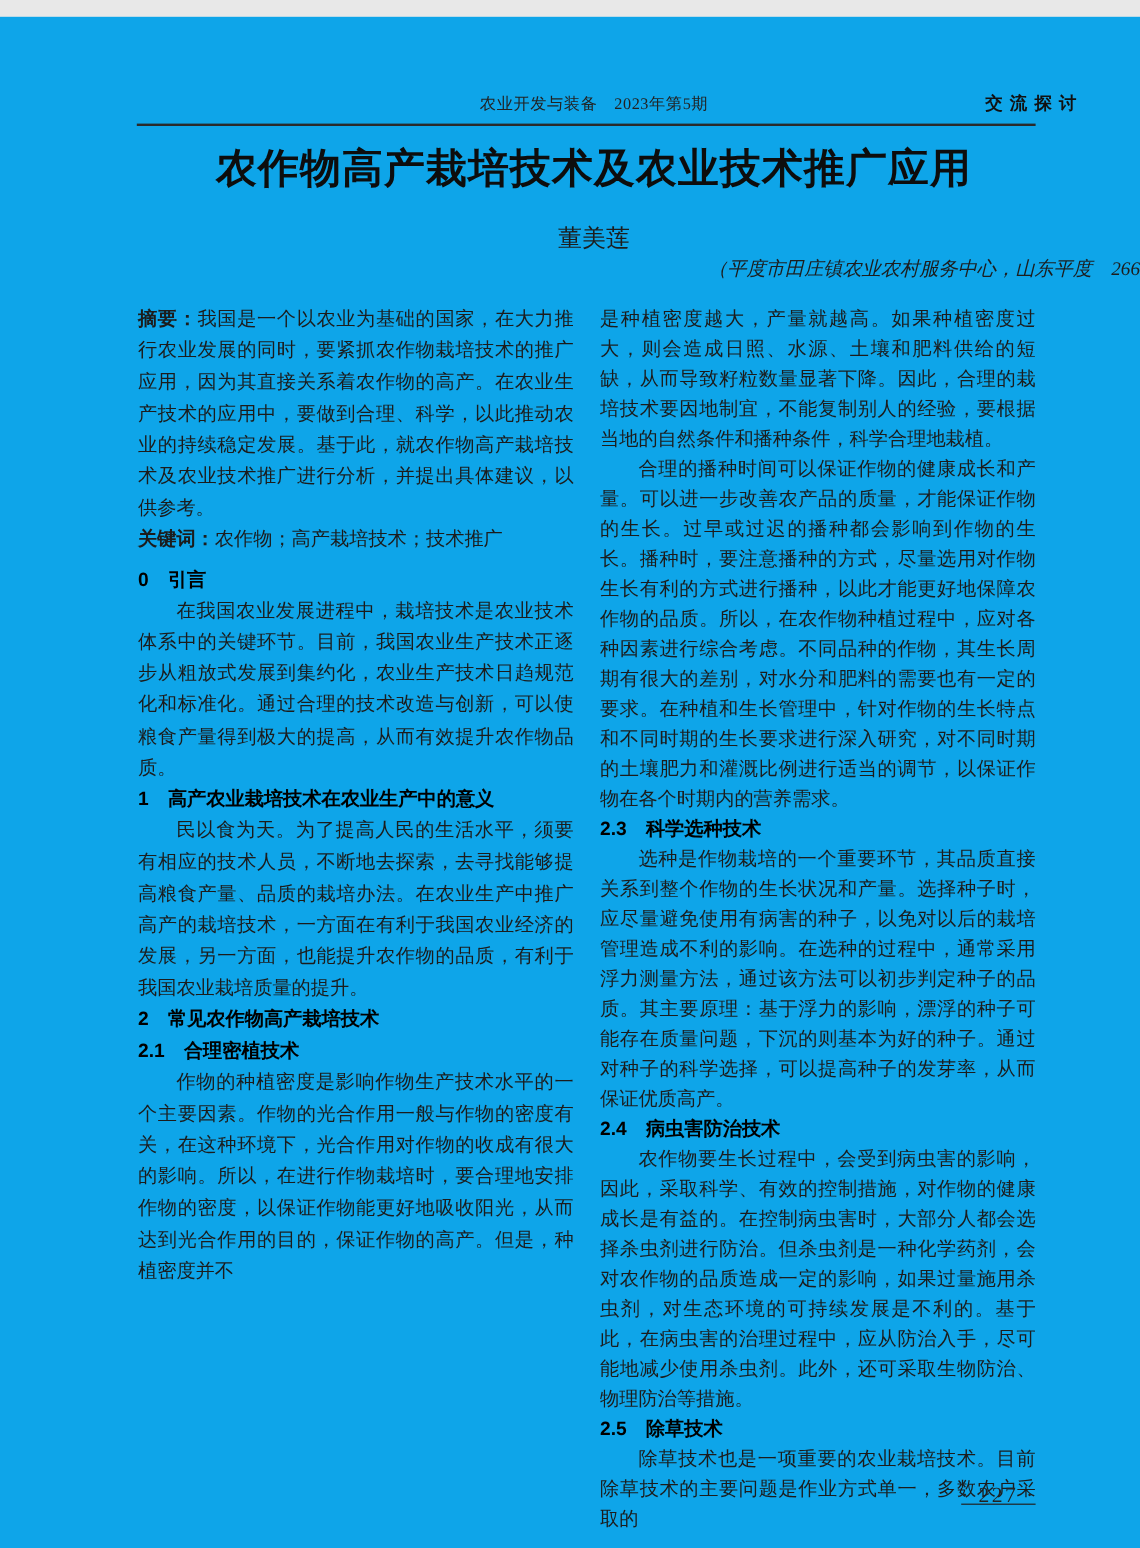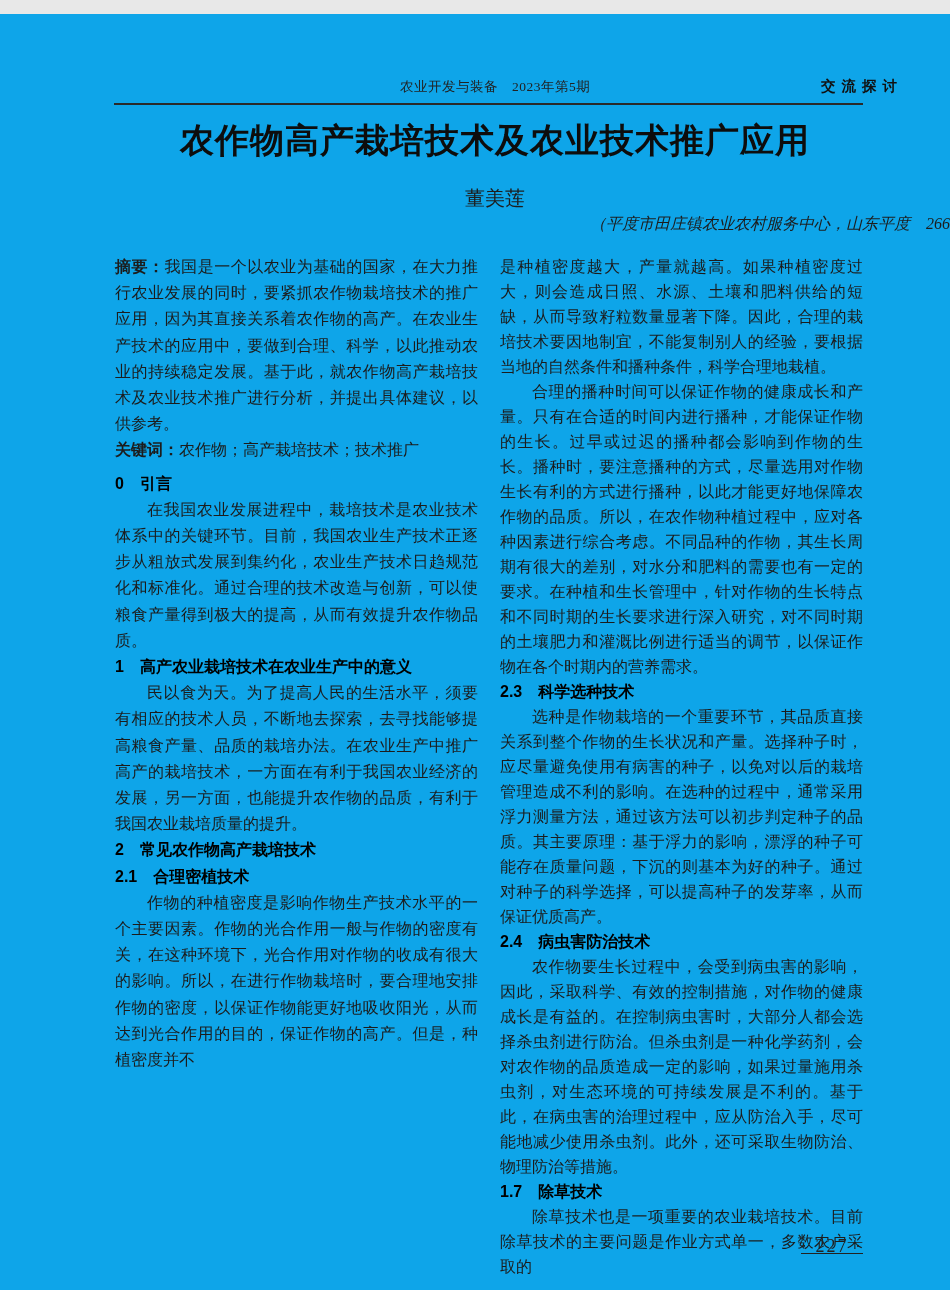--- a/index.html
+++ b/index.html
@@ -141,30 +141,30 @@
     <h3 class="subsec-heading">2.1　合理密植技术</h3>
 
     <p class="indent">作物的种植密度是影响作物生产技术水平的一个主要因素。作物的光合作用一般与作物的密度有关，在这种环境下，光合作用对作物的收成有很大的影响。所以，在进行作物栽培时，要合理地安排作物的密度，以保证作物能更好地吸收阳光，从而达到光合作用的目的，保证作物的高产。但是，种植密度并不</p>
   </div>
 
   <div class="col col-right">
 
     <p>是种植密度越大，产量就越高。如果种植密度过大，则会造成日照、水源、土壤和肥料供给的短缺，从而导致籽粒数量显著下降。因此，合理的栽培技术要因地制宜，不能复制别人的经验，要根据当地的自然条件和播种条件，科学合理地栽植。</p>
 
 
-    <p class="indent">合理的播种时间可以保证作物的健康成长和产量。只有在合适的时间内进行播种，才能保证作物的生长。过早或过迟的播种都会影响到作物的生长。播种时，要注意播种的方式，尽量选用对作物生长有利的方式进行播种，以此才能更好地保障农作物的品质。所以，在农作物种植过程中，应对各种因素进行综合考虑。不同品种的作物，其生长周期有很大的差别，对水分和肥料的需要也有一定的要求。在种植和生长管理中，针对作物的生长特点和不同时期的生长要求进行深入研究，对不同时期的土壤肥力和灌溉比例进行适当的调节，以保证作物在各个时期内的营养需求。</p>
+    <p class="indent">合理的播种时间可以保证作物的健康成长和产量。可以进一步改善农产品的质量，才能保证作物的生长。过早或过迟的播种都会影响到作物的生长。播种时，要注意播种的方式，尽量选用对作物生长有利的方式进行播种，以此才能更好地保障农作物的品质。所以，在农作物种植过程中，应对各种因素进行综合考虑。不同品种的作物，其生长周期有很大的差别，对水分和肥料的需要也有一定的要求。在种植和生长管理中，针对作物的生长特点和不同时期的生长要求进行深入研究，对不同时期的土壤肥力和灌溉比例进行适当的调节，以保证作物在各个时期内的营养需求。</p>
 
     <h3 class="subsec-heading">2.3　科学选种技术</h3>
 
     <p class="indent">选种是作物栽培的一个重要环节，其品质直接关系到整个作物的生长状况和产量。选择种子时，应尽量避免使用有病害的种子，以免对以后的栽培管理造成不利的影响。在选种的过程中，通常采用浮力测量方法，通过该方法可以初步判定种子的品质。其主要原理：基于浮力的影响，漂浮的种子可能存在质量问题，下沉的则基本为好的种子。通过对种子的科学选择，可以提高种子的发芽率，从而保证优质高产。</p>
 
     <h3 class="subsec-heading">2.4　病虫害防治技术</h3>
 
     <p class="indent">农作物要生长过程中，会受到病虫害的影响，因此，采取科学、有效的控制措施，对作物的健康成长是有益的。在控制病虫害时，大部分人都会选择杀虫剂进行防治。但杀虫剂是一种化学药剂，会对农作物的品质造成一定的影响，如果过量施用杀虫剂，对生态环境的可持续发展是不利的。基于此，在病虫害的治理过程中，应从防治入手，尽可能地减少使用杀虫剂。此外，还可采取生物防治、物理防治等措施。</p>
 
-    <h3 class="subsec-heading">1.7　除草技术</h3>
+    <h3 class="subsec-heading">2.5　除草技术</h3>
 
     <p class="indent">除草技术也是一项重要的农业栽培技术。目前除草技术的主要问题是作业方式单一，多数农户采取的</p>
   </div>
 
   <div class="page-number">· 227 ·</div>
 
 </div>
 
 </body></html>

